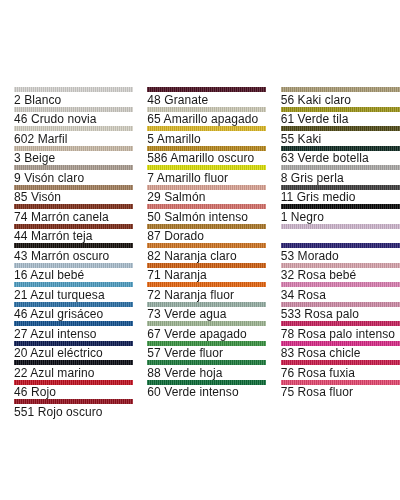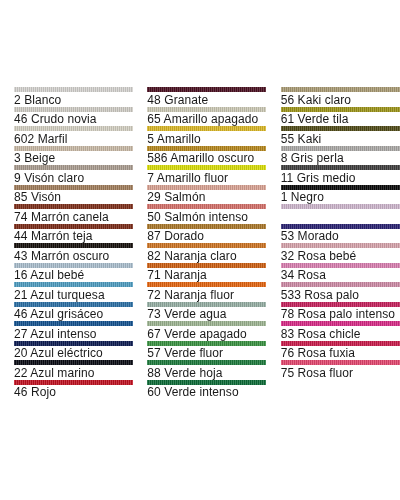--- a/index.html
+++ b/index.html
@@ -140,20 +140,24 @@
           <div class="swatch-label">20 Azul eléctrico</div>
         </div>
         <div class="color-entry">
           <div class="swatch-bar" style="background-color: rgb(10, 11, 20);"></div>
           <div class="swatch-label">22 Azul marino</div>
         </div>
         <div class="color-entry">
           <div class="swatch-bar" style="background-color: rgb(192, 16, 32);"></div>
           <div class="swatch-label">46 Rojo</div>
         </div>
+        <div class="color-entry">
+          <div class="swatch-bar" style="background-color: rgb(146, 16, 29);"></div>
+          <div class="swatch-label">551 Rojo oscuro</div>
+        </div>
       </div>
     <div class="color-column">
         <div class="color-entry">
           <div class="swatch-bar" style="background-color: rgb(73, 16, 32);"></div>
           <div class="swatch-label">48 Granate</div>
         </div>
         <div class="color-entry">
           <div class="swatch-bar" style="background-color: rgb(203, 200, 180);"></div>
           <div class="swatch-label">65 Amarillo apagado</div>
         </div>
@@ -219,20 +223,24 @@
           <div class="swatch-bar" style="background-color: rgb(168, 154, 116);"></div>
           <div class="swatch-label">56 Kaki claro</div>
         </div>
         <div class="color-entry">
           <div class="swatch-bar" style="background-color: rgb(155, 147, 24);"></div>
           <div class="swatch-label">61 Verde tila</div>
         </div>
         <div class="color-entry">
           <div class="swatch-bar" style="background-color: rgb(79, 74, 23);"></div>
           <div class="swatch-label">55 Kaki</div>
+        </div>
+        <div class="color-entry">
+          <div class="swatch-bar" style="background-color: rgb(16, 42, 34);"></div>
+          <div class="swatch-label">63 Verde botella</div>
         </div>
         <div class="color-entry">
           <div class="swatch-bar" style="background-color: rgb(170, 168, 166);"></div>
           <div class="swatch-label">8 Gris perla</div>
         </div>
         <div class="color-entry">
           <div class="swatch-bar" style="background-color: rgb(63, 62, 62);"></div>
           <div class="swatch-label">11 Gris medio</div>
         </div>
         <div class="color-entry">

